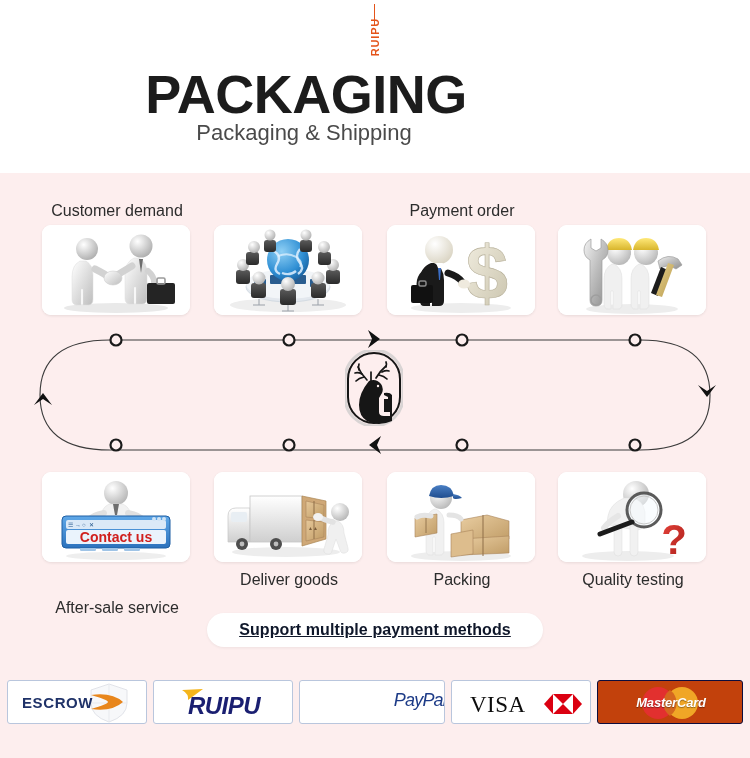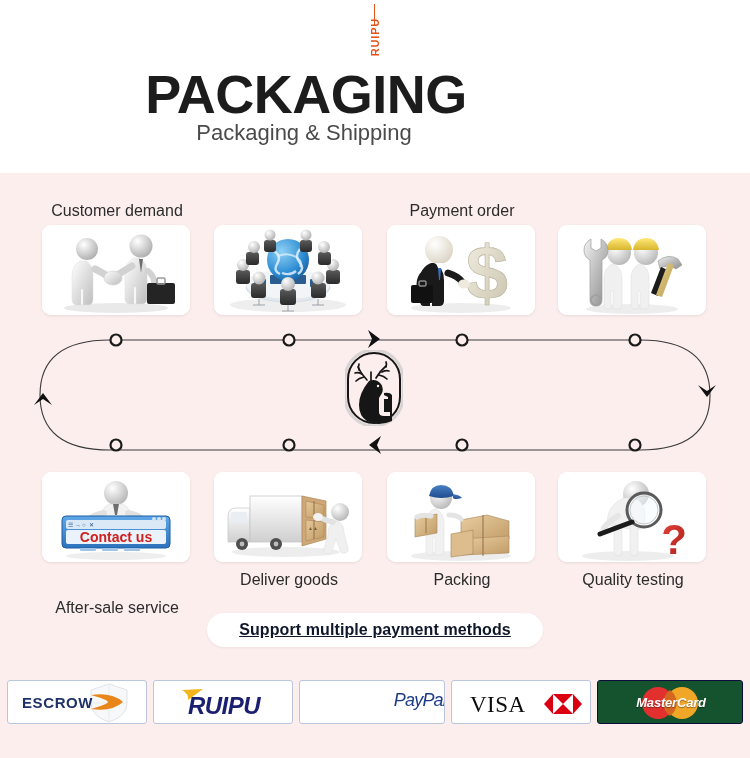--- a/index.html
+++ b/index.html
@@ -110,21 +110,21 @@
   .pay-logo {
     position: relative;
     width: 140px; height: 44px;
     background: #ffffff;
     border: 1px solid #b9c6dd;
     border-radius: 3px;
     overflow: hidden;
     flex: 0 0 auto;
   }
   .pay-logo.wide { width: 146px; }
-  .pay-logo.dark { background: #14532d; border-color: #0d0d3d; }
+  .pay-logo.dark { background: #c2410c; border-color: #0d0d3d; }
 
   
   .escrow-txt {
     position: absolute; left: 14px; top: 13px;
     font-size: 15px; font-weight: 700; letter-spacing: 0.6px;
     color: #1f3268; font-family: "Liberation Sans", sans-serif;
   }
   .escrow-shield {
     position: absolute; left: 80px; top: 2px; width: 42px; height: 40px;
     opacity: 0.55;

